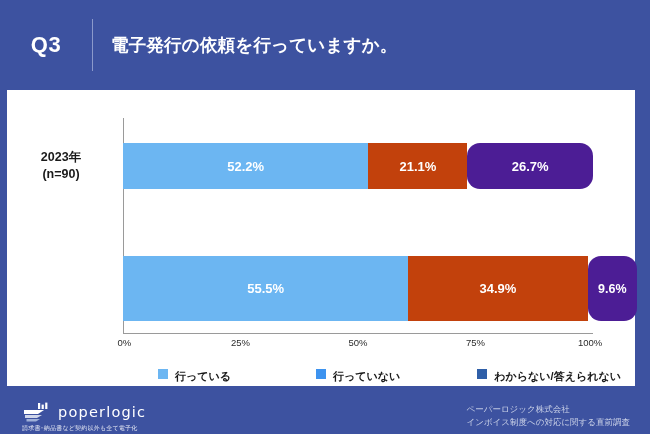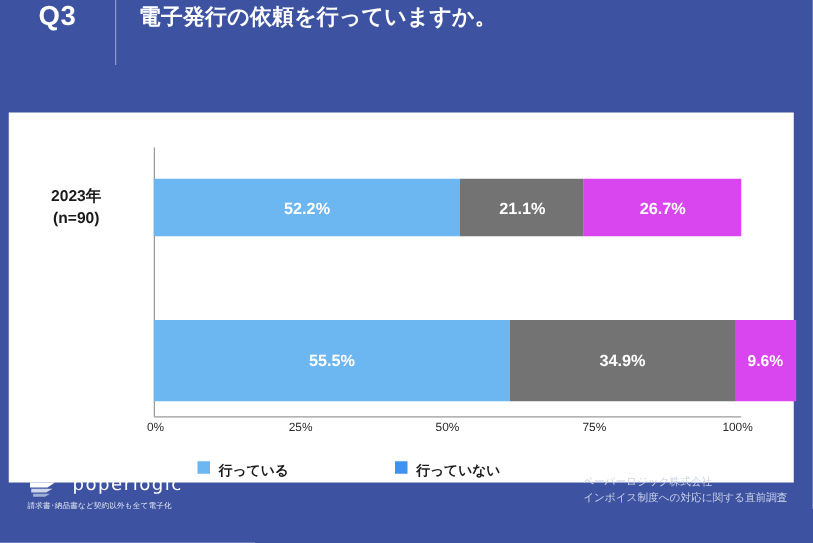--- a/index.html
+++ b/index.html
@@ -22,20 +22,21 @@
   }
 
   
   .header {
     position: absolute;
     left: 0;
     top: 0;
     width: 650px;
     height: 90px;
     display: flex;
+    align-items: center;
   }
   .q-label {
     width: 92px;
     text-align: center;
     color: #ffffff;
     font-size: 22px;
     font-weight: bold;
     letter-spacing: 0.5px;
   }
   .q-divider {
@@ -128,22 +129,22 @@
     display: flex;
     align-items: center;
     justify-content: center;
     color: #ffffff;
     font-size: 13px;
     font-weight: bold;
     box-sizing: border-box;
     white-space: nowrap;
   }
   .seg.s0 { background: #6cb6f2; }
-  .seg.s1 { background: #737373; }
-  .seg.s2 { background: #d946ef; }
+  .seg.s1 { background: #c2410c; }
+  .seg.s2 { background: #4c1d95; border-radius: 13px; }
   .seg.small { font-size: 12.5px; }
 
   
   .ticks {
     position: absolute;
     left: 0;
     top: 247px;
     width: 628px;
     height: 16px;
   }
@@ -188,21 +189,21 @@
   .legend-label {
     font-size: 11px;
     font-weight: bold;
     color: #1a1a1a;
   }
 
   
   .footer {
     position: absolute;
     left: 0;
-    top: 374px;
+    top: 398px;
     width: 650px;
     height: 37px;
   }
   .brand {
     position: absolute;
     left: 22px;
     top: 4px;
     width: 230px;
   }
   .brand-row {
@@ -300,20 +301,24 @@
       </div>
 
       <div class="legend">
         <div class="legend-item i0">
           <span class="swatch c0"></span>
           <span class="legend-label">行っている</span>
         </div>
         <div class="legend-item i1">
           <span class="swatch c1"></span>
           <span class="legend-label">行っていない</span>
+        </div>
+        <div class="legend-item i2">
+          <span class="swatch c2"></span>
+          <span class="legend-label">わからない/答えられない</span>
         </div>
       </div>
 
     </div>
   </div>
 
   <div class="footer">
     <div class="brand">
       <div class="brand-row">
         <span class="brand-mark">

